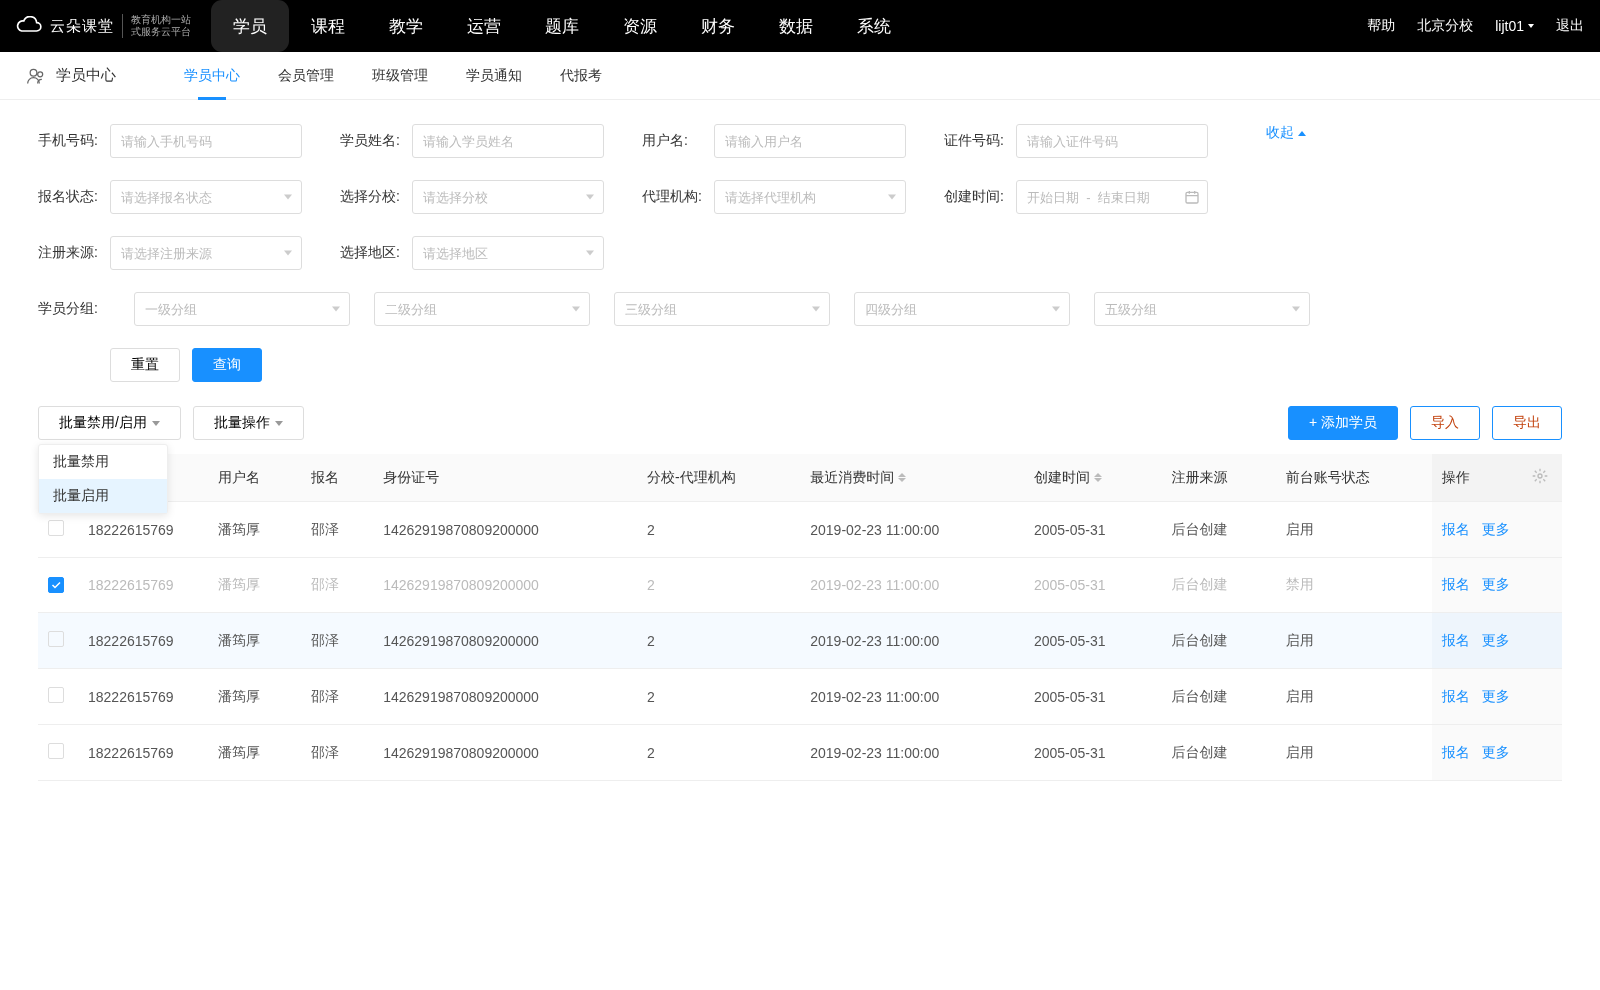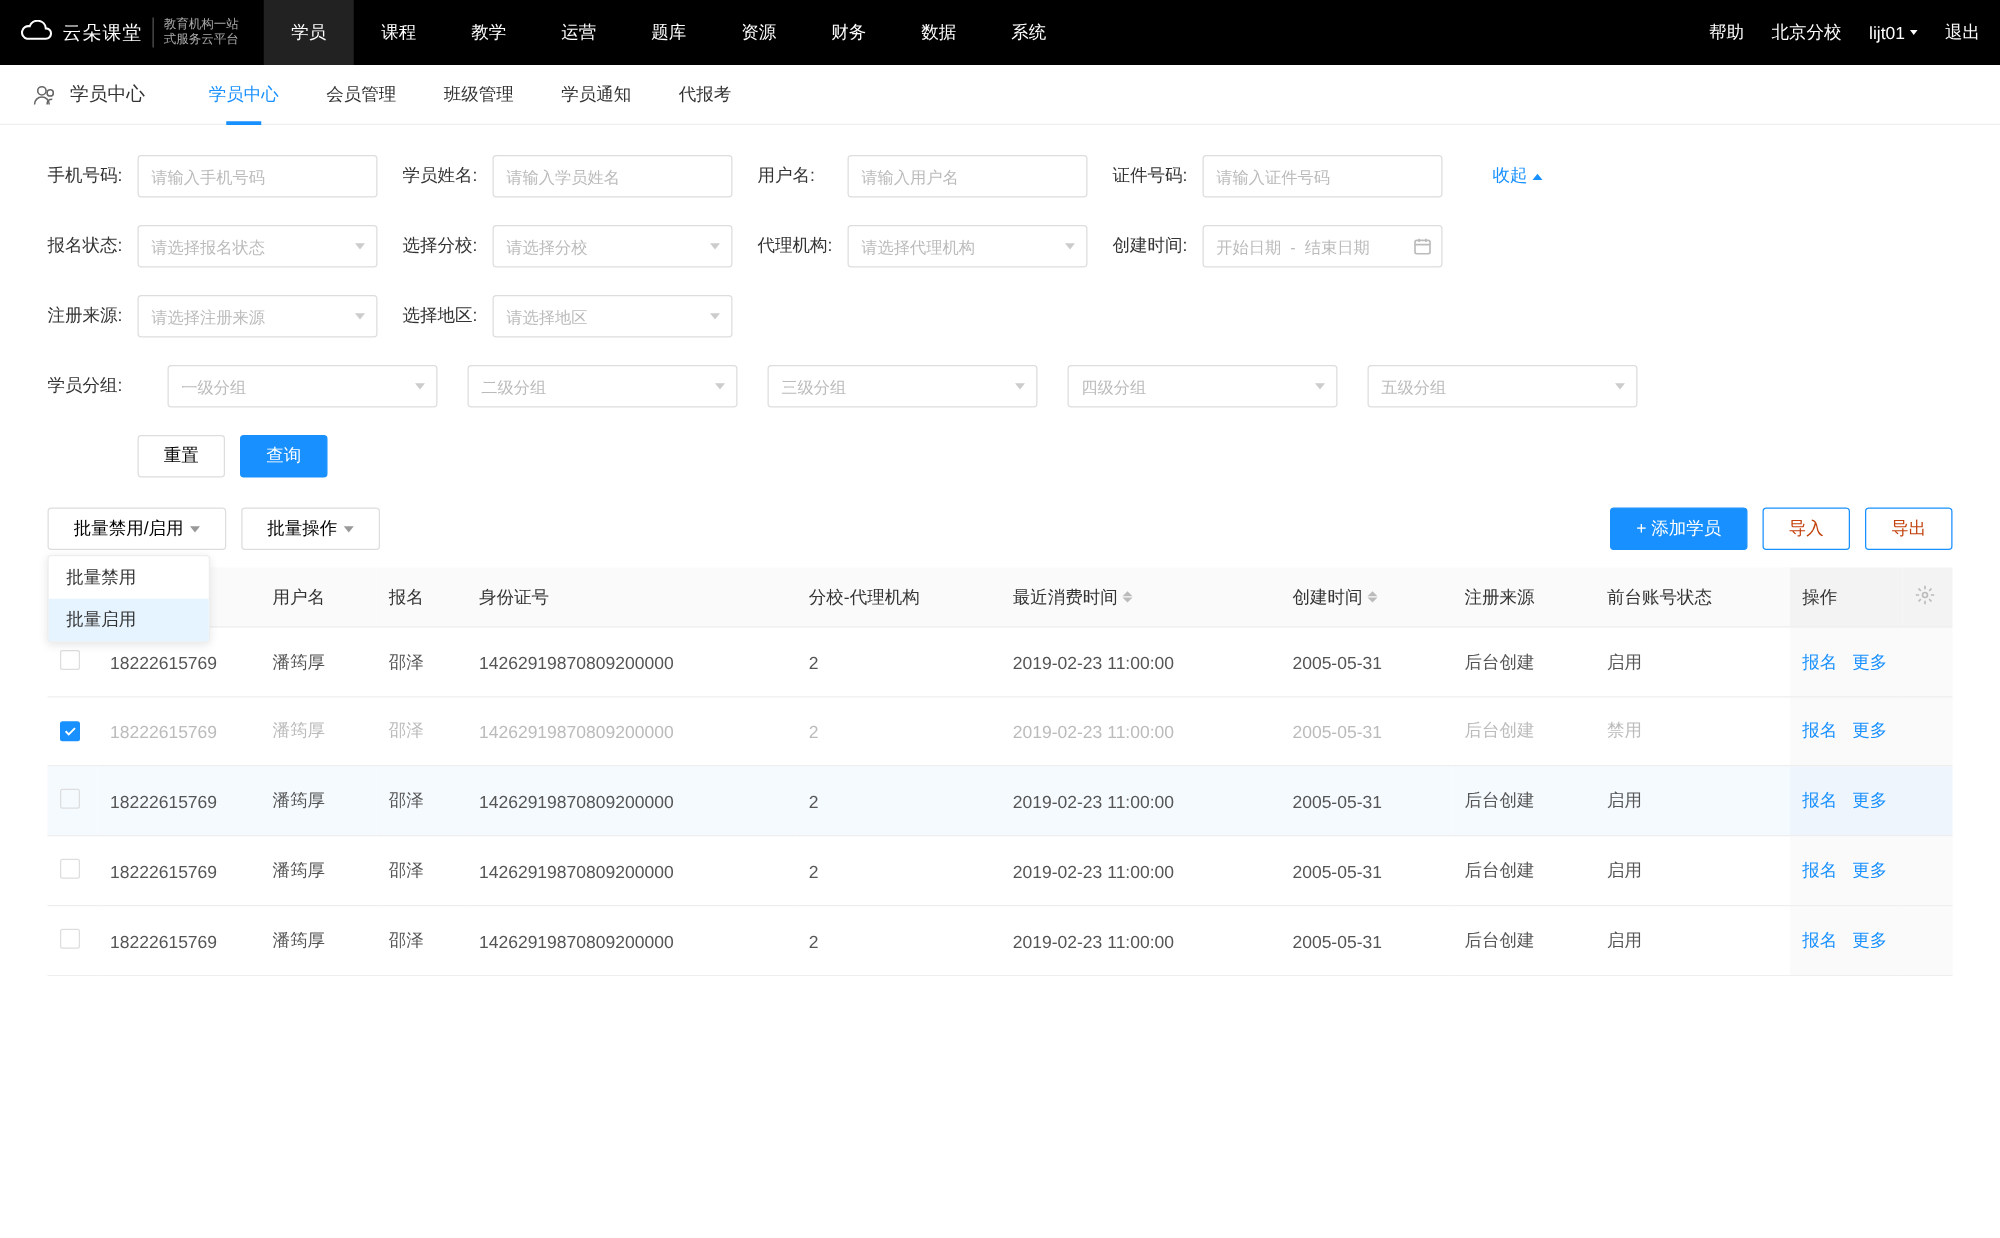--- a/index.html
+++ b/index.html
@@ -5,33 +5,33 @@
     * { margin: 0; padding: 0; box-sizing: border-box; }
     body { font-family: -apple-system, "PingFang SC", "Microsoft YaHei", sans-serif; font-size: 14px; color: #333; background: #fff; }
     
     .top-nav { background: #000; height: 52px; display: flex; align-items: center; padding: 0 16px; }
     .logo { display: flex; align-items: center; color: #fff; margin-right: 20px; }
     .logo-icon { width: 28px; height: 20px; margin-right: 6px; }
     .logo-text { font-size: 15px; font-weight: 500; letter-spacing: 1px; }
     .logo-divider { width: 1px; height: 24px; background: #555; margin: 0 8px; }
     .logo-sub { font-size: 10px; color: #aaa; line-height: 1.2; }
     .main-menu { display: flex; flex: 1; height: 100%; }
-    .main-menu-item { padding: 0 22px; display: flex; align-items: center; color: #fff; cursor: pointer; font-size: 14px; }
+    .main-menu-item { padding: 0 22px; display: flex; align-items: center; color: #fff; cursor: pointer; font-size: 17px; border-radius: 11px; }
     .main-menu-item.active { background: #222; }
     .right-menu { display: flex; align-items: center; gap: 22px; color: #fff; font-size: 14px; }
     .right-menu-item { cursor: pointer; display: flex; align-items: center; gap: 4px; }
     
-    .sub-nav { height: 48px; border-bottom: 1px solid #eee; display: flex; align-items: center; padding: 0 26px; gap: 21px; }
+    .sub-nav { height: 48px; border-bottom: 1px solid #eee; display: flex; align-items: center; padding: 0 26px; gap: 38px; }
     .sub-nav-title { display: flex; align-items: center; gap: 10px; font-size: 15px; margin-right: 30px; }
     .sub-nav-item { cursor: pointer; font-size: 14px; height: 48px; display: flex; align-items: center; position: relative; }
     .sub-nav-item.active { color: #1890ff; }
     .sub-nav-item.active::after { content: ''; position: absolute; bottom: 0; left: 50%; transform: translateX(-50%); width: 28px; height: 3px; background: #1890ff; }
     
     .filters { padding: 24px 38px 0; }
-    .filter-row { display: flex; gap: 20px; margin-bottom: 22px; align-items: center; }
+    .filter-row { display: flex; gap: 38px; margin-bottom: 22px; align-items: flex-start; }
     .filter-item { display: flex; align-items: center; }
     .filter-label { width: 72px; font-size: 14px; color: #333; text-align: left; white-space: nowrap; }
     .filter-input { width: 192px; height: 34px; border: 1px solid #ddd; border-radius: 3px; padding: 0 10px; font-size: 13px; color: #333; outline: none; }
     .filter-input::placeholder { color: #bbb; }
     .filter-select { position: relative; }
     .filter-select .filter-input { padding-right: 12px; cursor: pointer; }
     .filter-select::after { content: ''; position: absolute; right: 10px; top: 50%; transform: translateY(-50%); border-left: 4px solid transparent; border-right: 4px solid transparent; border-top: 5px solid #ccc; pointer-events: none; }
     .collapse-btn { color: #1890ff; cursor: pointer; font-size: 14px; margin-left: 20px; display: flex; align-items: center; gap: 4px; }
     .date-picker { position: relative; }
     .date-icon { position: absolute; right: 8px; top: 50%; transform: translateY(-50%); pointer-events: none; }

